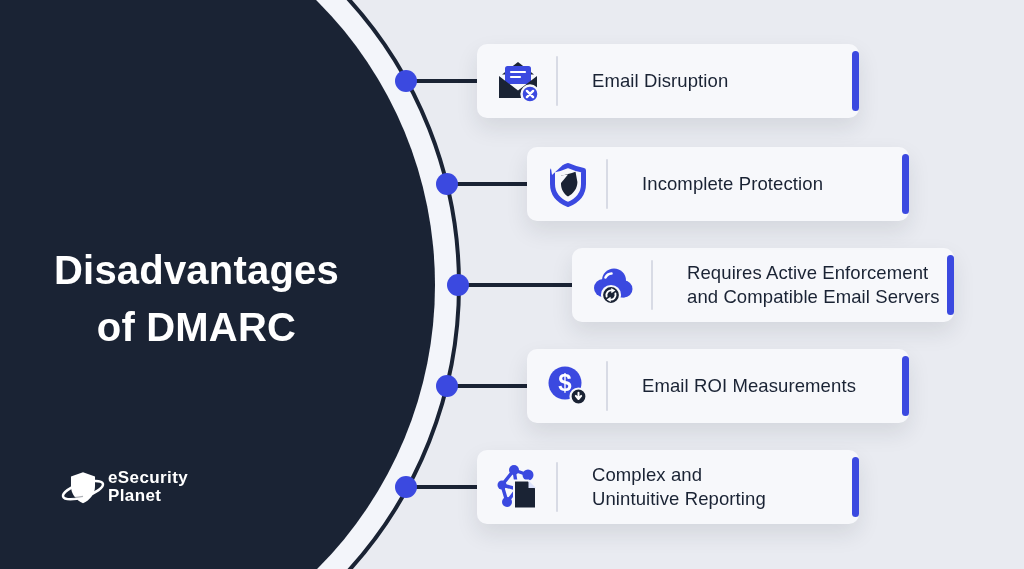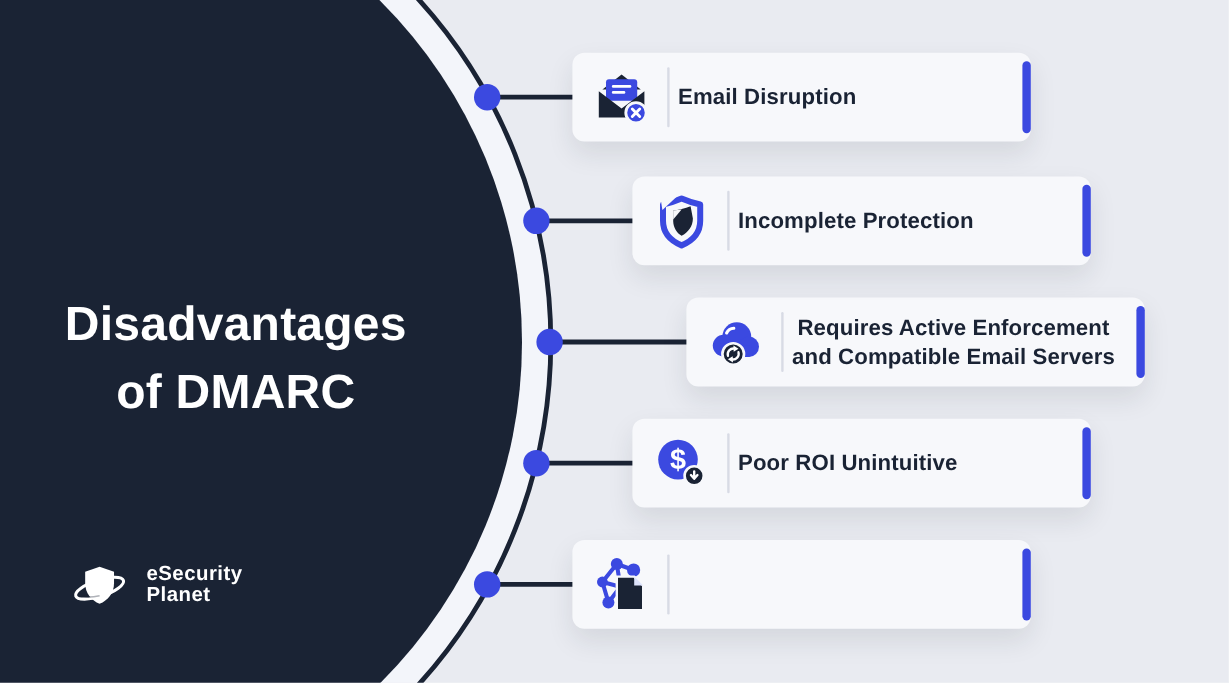--- a/index.html
+++ b/index.html
@@ -15,37 +15,37 @@
   *{margin:0;padding:0;box-sizing:border-box;}
   html,body{width:1024px;height:569px;}
   body{font-family:"Liberation Sans",sans-serif;}
   .stage{position:relative;width:1024px;height:569px;background:var(--background);overflow:hidden;}
   .decor{position:absolute;left:0;top:0;z-index:0;}
   .title{
     position:absolute;left:54px;top:242px;z-index:1;
     color:var(--white);font-size:40px;font-weight:bold;line-height:1.42;
     white-space:pre-line;letter-spacing:.2px;text-align:center;
   }
-  .logo{position:absolute;left:60px;top:464px;z-index:1;display:flex;align-items:center;gap:16px;}
+  .logo{position:absolute;left:60px;top:464px;z-index:1;display:flex;align-items:center;gap:2px;}
   .logo-text{color:var(--white);font-weight:bold;font-size:17px;line-height:1.08;letter-spacing:.4px;}
   .card{
     position:absolute;z-index:2;height:74px;width:382px;
     background:var(--card_bg);border-radius:10px;
     box-shadow:0 10px 22px rgba(26,35,52,.10);
     display:flex;align-items:center;padding-left:17px;
   }
   .card .bar{
     position:absolute;right:0;top:7px;bottom:7px;width:7px;
     border-radius:4px;background:var(--accent);
   }
   .card .icon{width:48px;height:48px;flex:0 0 48px;}
   .card .divider{width:2px;height:50px;background:var(--divider);margin-left:14px;border-radius:1px;}
   .card .label{
-    margin-left:7px;color:var(--navy);font-size:18.5px;font-weight:700;
-    line-height:1.32;white-space:pre-line;letter-spacing:.1px;text-align:center;
+    margin-left:34px;color:var(--navy);font-size:18.5px;font-weight:400;
+    line-height:1.32;white-space:pre-line;letter-spacing:.1px;
   }
   .card1{left:477px;top:44px;}
   .card2{left:527px;top:147px;}
   .card3{left:572px;top:248px;}
   .card4{left:527px;top:349px;}
   .card5{left:477px;top:450px;}
 </style>
 </head>
 <body>
 
@@ -134,21 +134,21 @@
   </div>
 
   <div class="card card4">
     <svg class="icon" viewBox="0 0 48 48">
       <circle cx="21" cy="21" r="16.5" fill="var(--accent)"></circle>
       <text x="21" y="29" text-anchor="middle" font-family="Liberation Sans, sans-serif" font-size="24" font-weight="bold" fill="var(--white)">$</text>
       <circle cx="34.5" cy="34.5" r="8" fill="var(--navy)" stroke="var(--card_bg)" stroke-width="2.2"></circle>
       <path d="M34.5 30.8 V36.4 M31.8 33.9 L34.5 37 L37.2 33.9" fill="none" stroke="var(--white)" stroke-width="2" stroke-linecap="round" stroke-linejoin="round"></path>
     </svg>
     <div class="divider"></div>
-    <div class="label">Poor ROI Unintuitive</div>
+    <div class="label">Email ROI Measurements</div>
     <span class="bar"></span>
   </div>
 
   <div class="card card5">
     <svg class="icon" viewBox="0 0 48 48">
       <g stroke="var(--accent)" stroke-width="3.4" stroke-linecap="round">
         <line x1="20" y1="7" x2="8" y2="22"></line>
         <line x1="20" y1="7" x2="34" y2="12"></line>
         <line x1="8" y1="22" x2="13" y2="39"></line>
         <line x1="8" y1="22" x2="23" y2="26"></line>
@@ -159,16 +159,18 @@
         <circle cx="20" cy="7" r="5"></circle>
         <circle cx="34" cy="12" r="5.5"></circle>
         <circle cx="8" cy="22" r="4.5"></circle>
         <circle cx="13" cy="39" r="5"></circle>
         <circle cx="23" cy="26" r="4"></circle>
       </g>
       <path d="M20 17.5 H34.5 L42 25 V45.5 H20 Z" fill="var(--navy)" stroke="var(--card_bg)" stroke-width="2"></path>
       <path d="M34.5 17.5 V25 H42 Z" fill="var(--icon_fold)"></path>
     </svg>
     <div class="divider"></div>
+    <div class="label">Complex and
+Unintuitive Reporting</div>
     <span class="bar"></span>
   </div>
 
 </div>
 
 </body></html>

